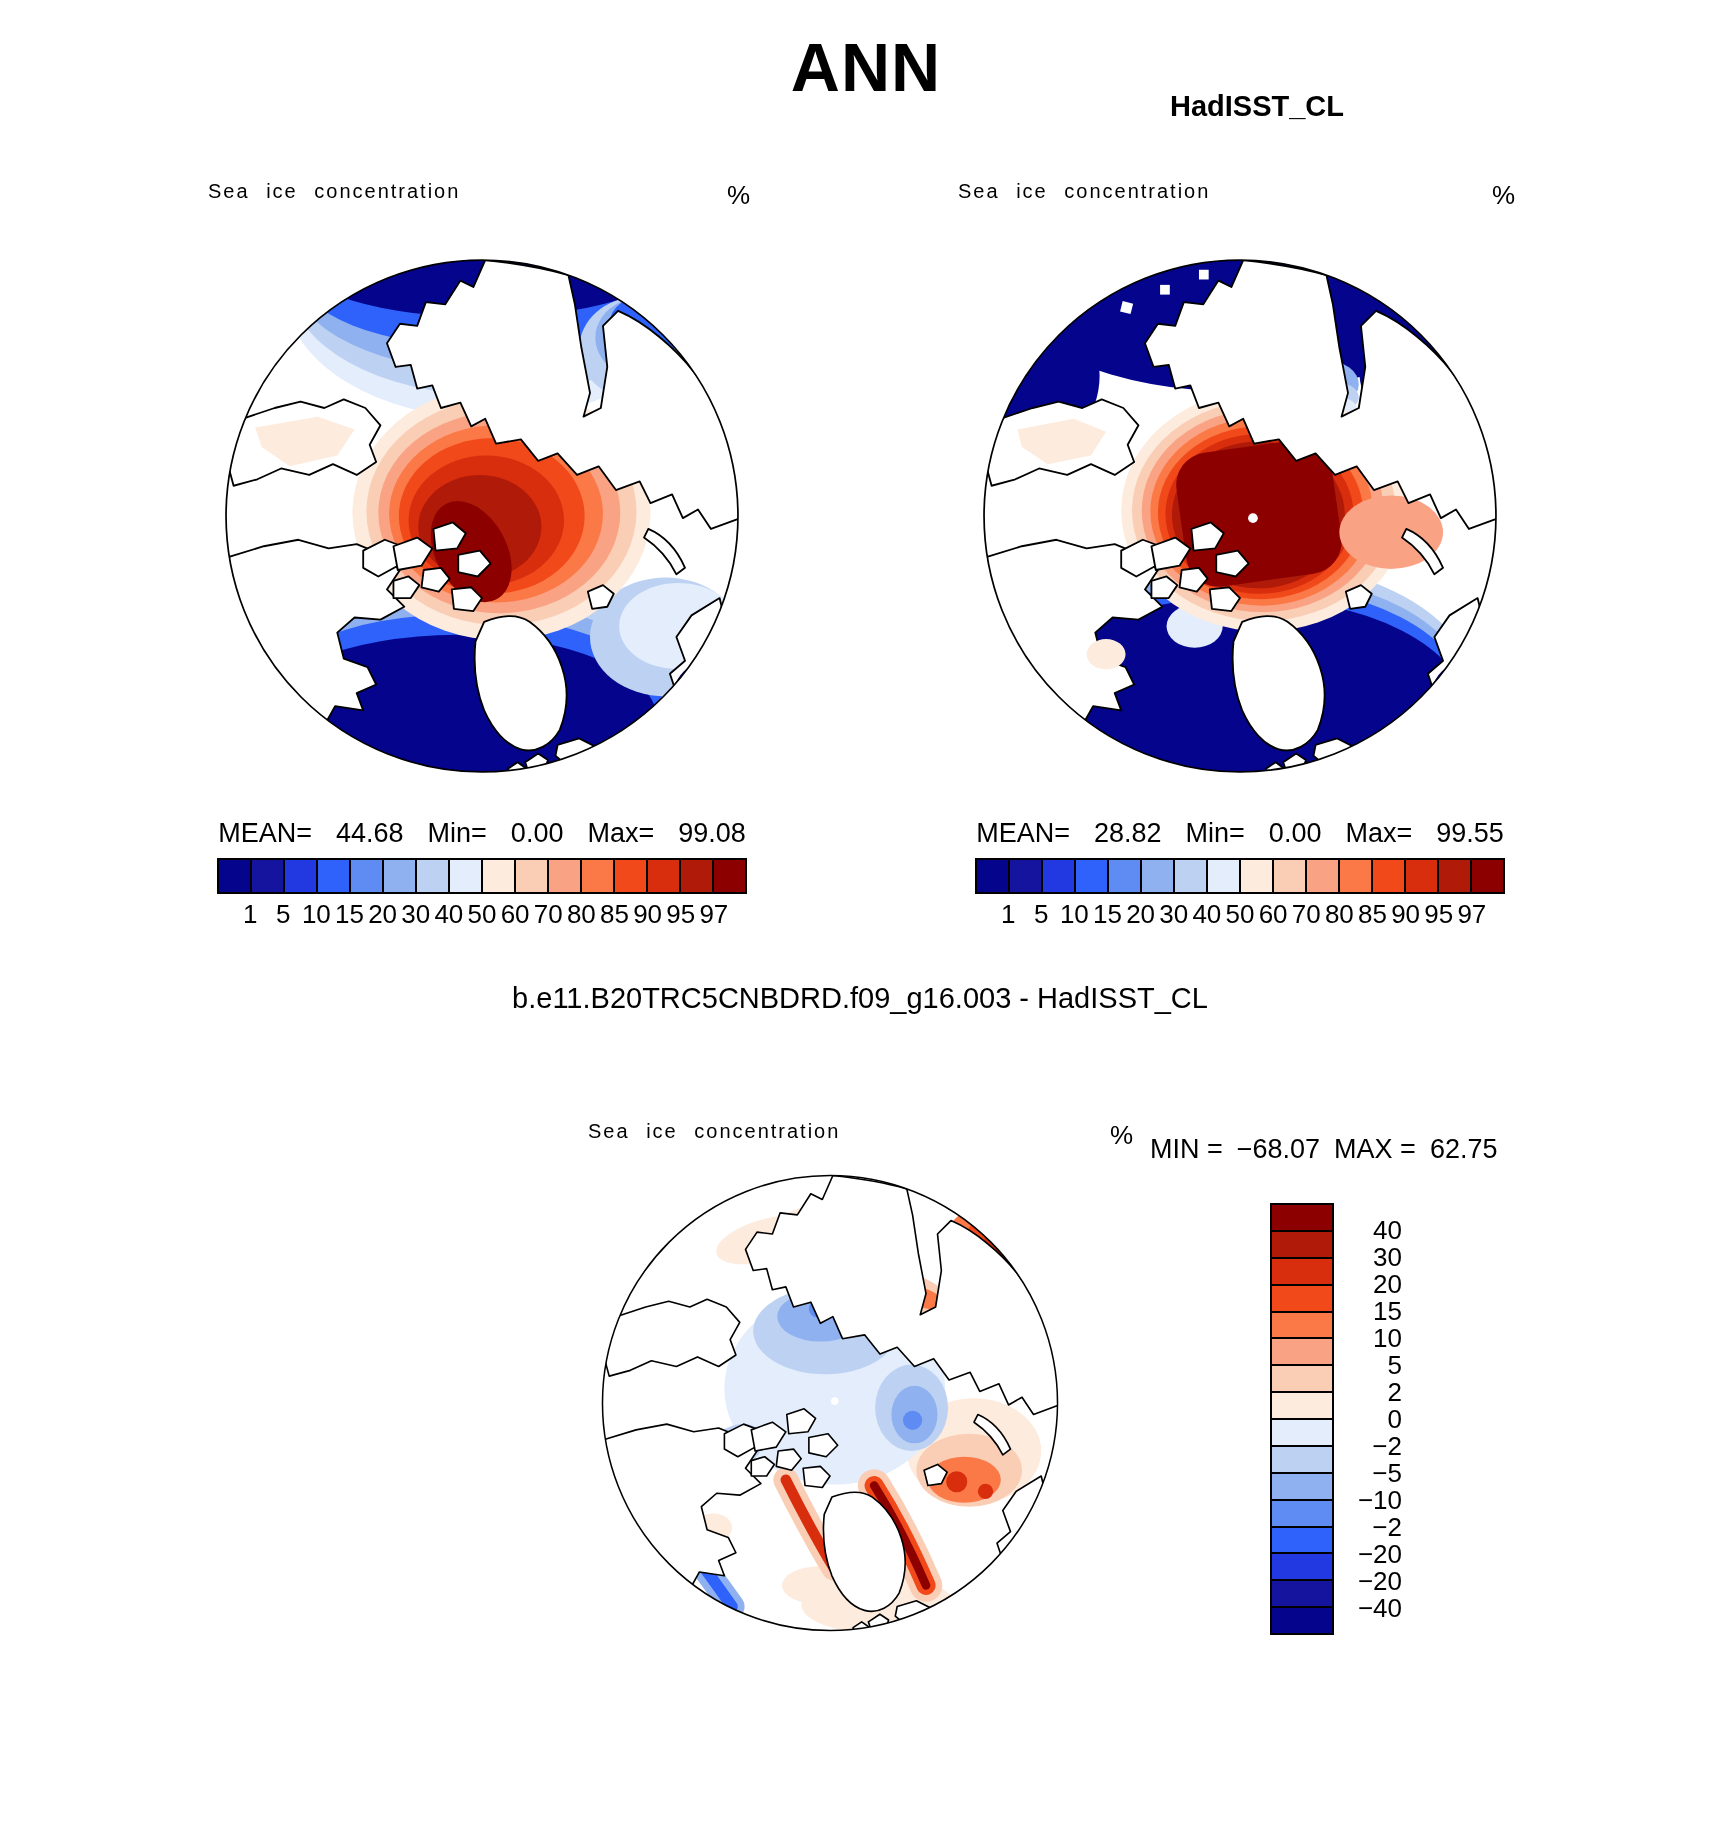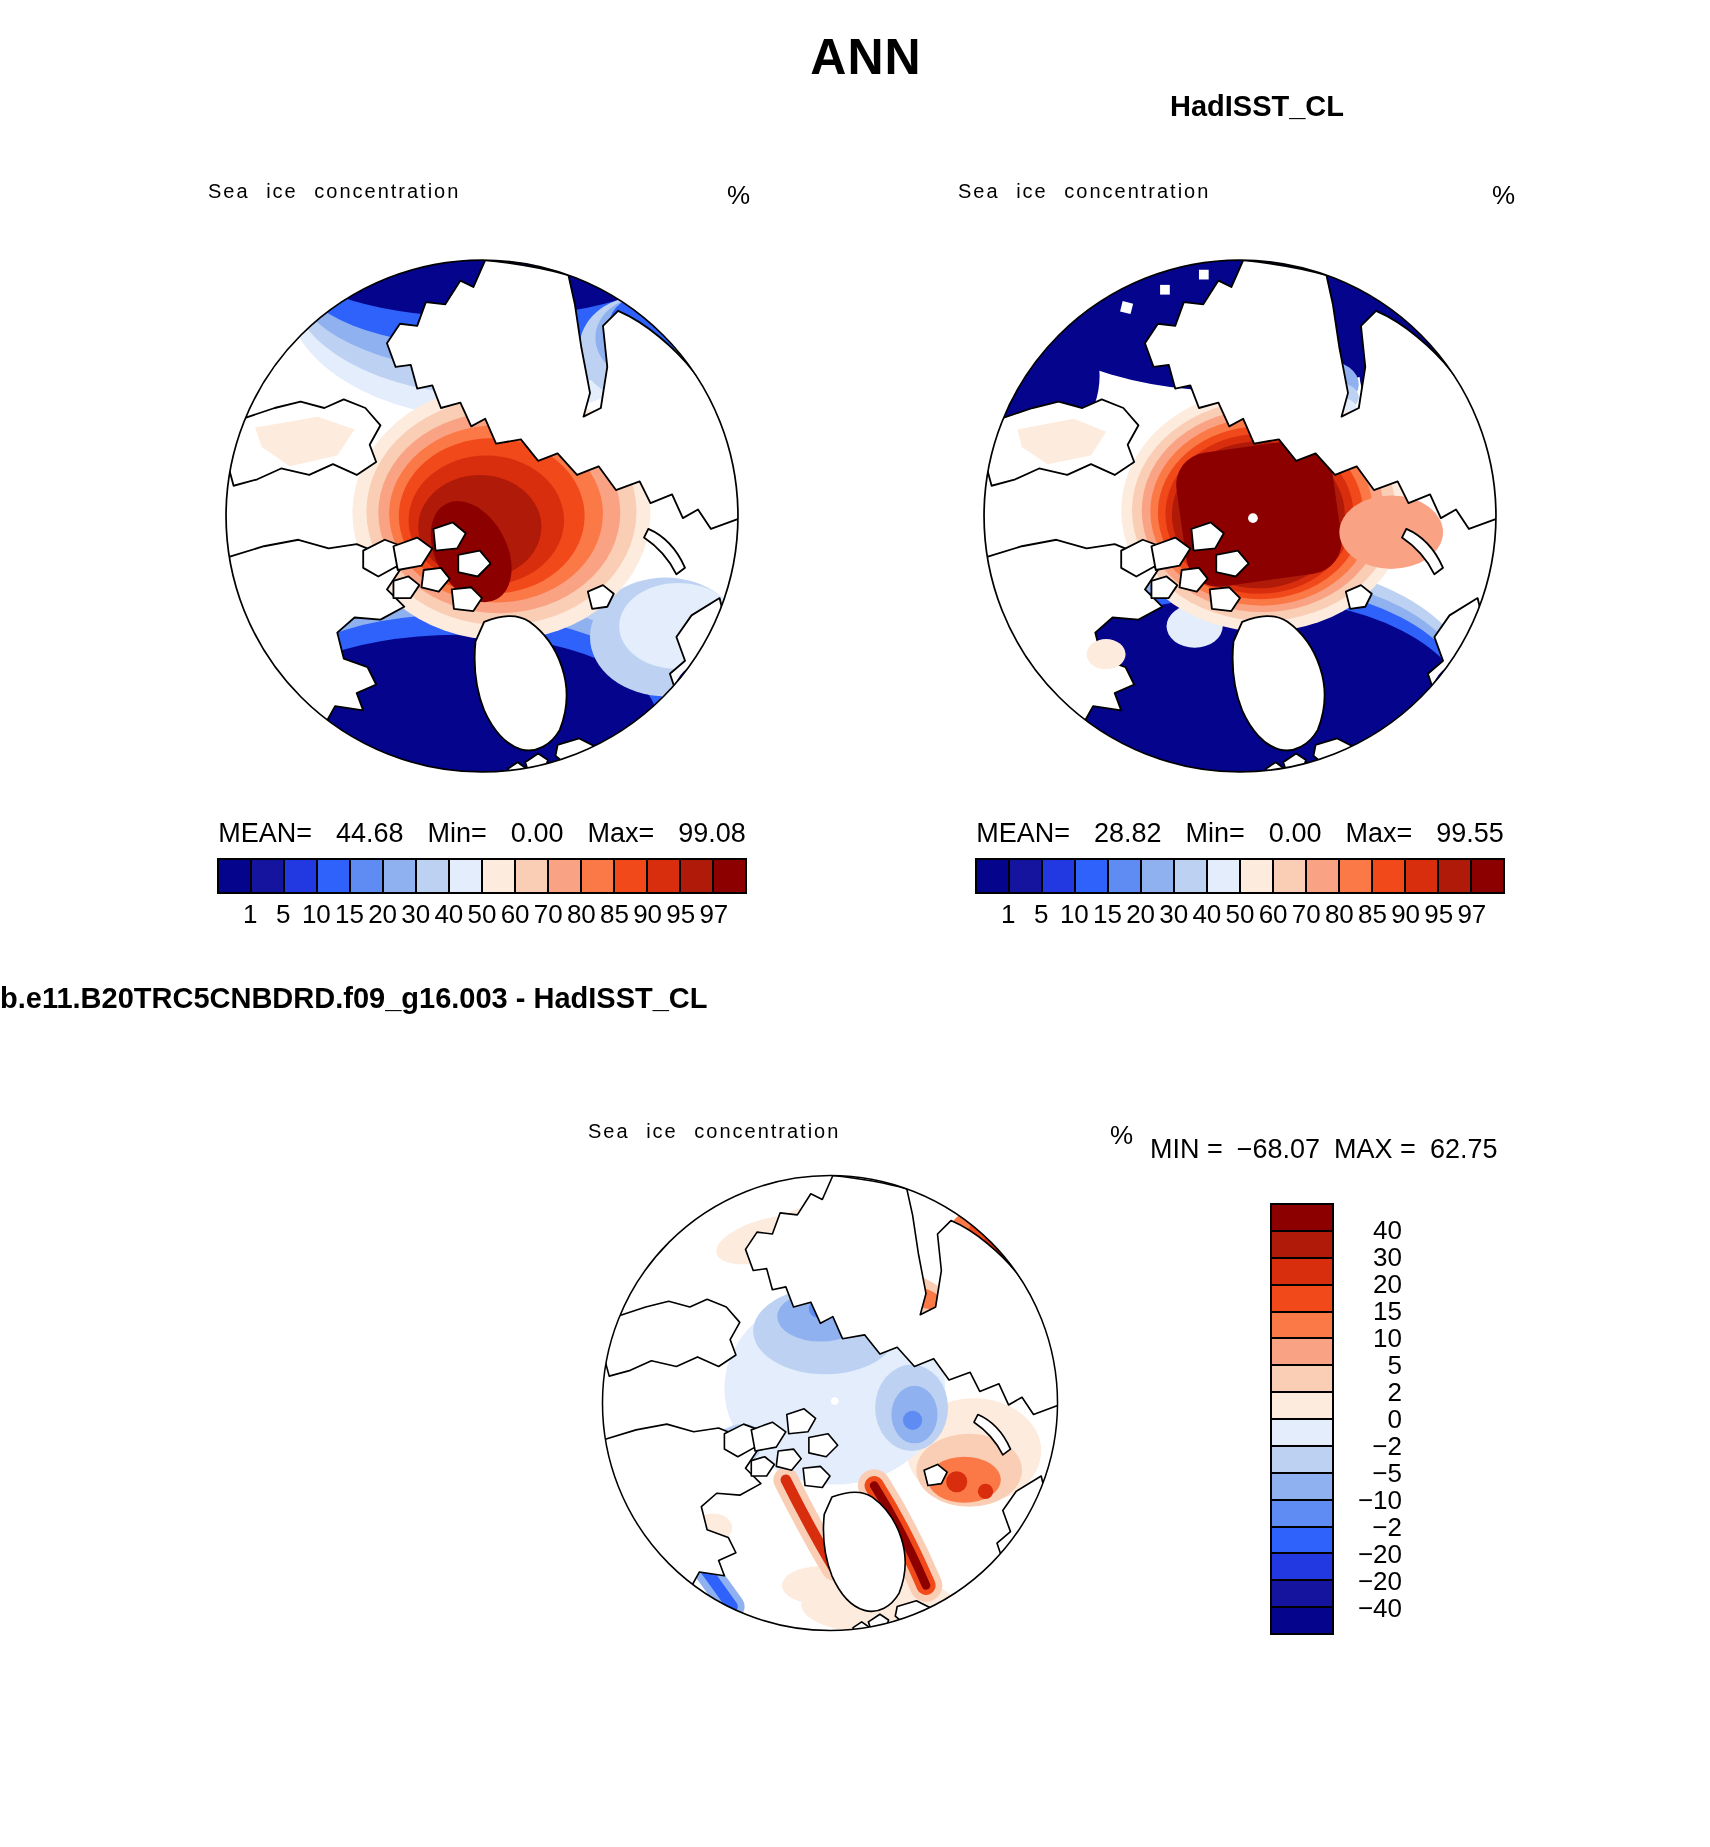--- a/index.html
+++ b/index.html
@@ -1,19 +1,19 @@
 <!DOCTYPE html>
 <html><head>
 <meta charset="utf-8">
 <style>
   html,body{margin:0;padding:0;background:#fff;}
   #canvas{position:relative;width:1710px;height:1847px;background:#ffffff;overflow:hidden;
           font-family:"Liberation Sans","DejaVu Sans",sans-serif;color:#000;}
   .season-title{position:absolute;left:22px;top:28px;width:1688px;text-align:center;
-                font-size:50px;font-weight:bold;letter-spacing:1px;}
+                font-size:68px;font-weight:bold;letter-spacing:1px;}
   .subtitle{position:absolute;top:90px;font-size:29px;font-weight:bold;white-space:nowrap;}
   .subtitle.model{left:100px;width:776px;text-align:center;}
   .subtitle.obs{left:975px;width:564px;text-align:center;}
   .field-label{position:absolute;font-size:20px;letter-spacing:2px;word-spacing:9px;white-space:nowrap;}
   .units-label{position:absolute;font-size:26px;}
   .fl-model{left:208px;top:180px;}  .u-model{left:727px;top:180px;}
   .fl-obs{left:958px;top:180px;}    .u-obs{left:1492px;top:180px;}
   .fl-diff{left:588px;top:1120px;}  .u-diff{left:1110px;top:1120px;}
   .map{position:absolute;}
   #map-model{left:212px;top:246px;}
@@ -22,22 +22,22 @@
   .stats{position:absolute;top:818px;width:530px;display:flex;justify-content:center;
          gap:24px;font-size:27px;white-space:nowrap;}
   .st-model{left:217px;}  .st-obs{left:975px;}
   .cbar{position:absolute;top:858px;width:530px;}
   .cb-model{left:217px;}  .cb-obs{left:975px;}
   .cbar-cells{display:flex;height:36px;border:2px solid #000;box-sizing:border-box;}
   .cbar-cell{flex:1;border-right:2px solid #000;}
   .cbar-cell:last-child{border-right:none;}
   .cbar-ticks{position:relative;height:30px;margin-top:5px;font-size:26px;}
   .cbar-ticks span{position:absolute;top:0;transform:translateX(-50%);}
-  .diff-title{position:absolute;left:0;top:982px;width:1688px;
-              font-size:29px;font-weight:bold;white-space:nowrap;}
+  .diff-title{position:absolute;left:16px;top:982px;width:1688px;text-align:center;
+              font-size:29px;font-weight:normal;white-space:nowrap;}
   .diff-minmax{position:absolute;left:1150px;top:1134px;font-size:27px;display:flex;
                gap:14px;white-space:nowrap;}
   #vbar{position:absolute;left:1270px;top:1203px;width:64px;height:432px;border:2px solid #000;
         box-sizing:border-box;display:flex;flex-direction:column;}
   .vbar-cell{flex:1;border-bottom:2px solid #000;}
   .vbar-cell:last-child{border-bottom:none;}
   #vbar-ticks{position:absolute;left:1342px;top:1203px;width:60px;height:432px;font-size:26px;}
   #vbar-ticks span{position:absolute;right:0;transform:translateY(-50%);}
 </style>
 </head>

